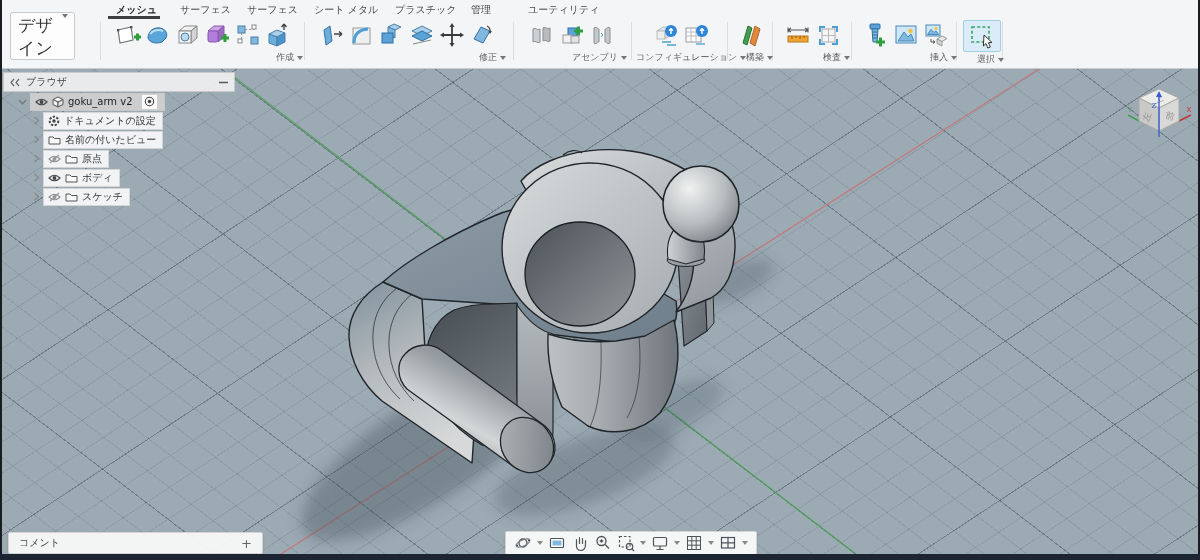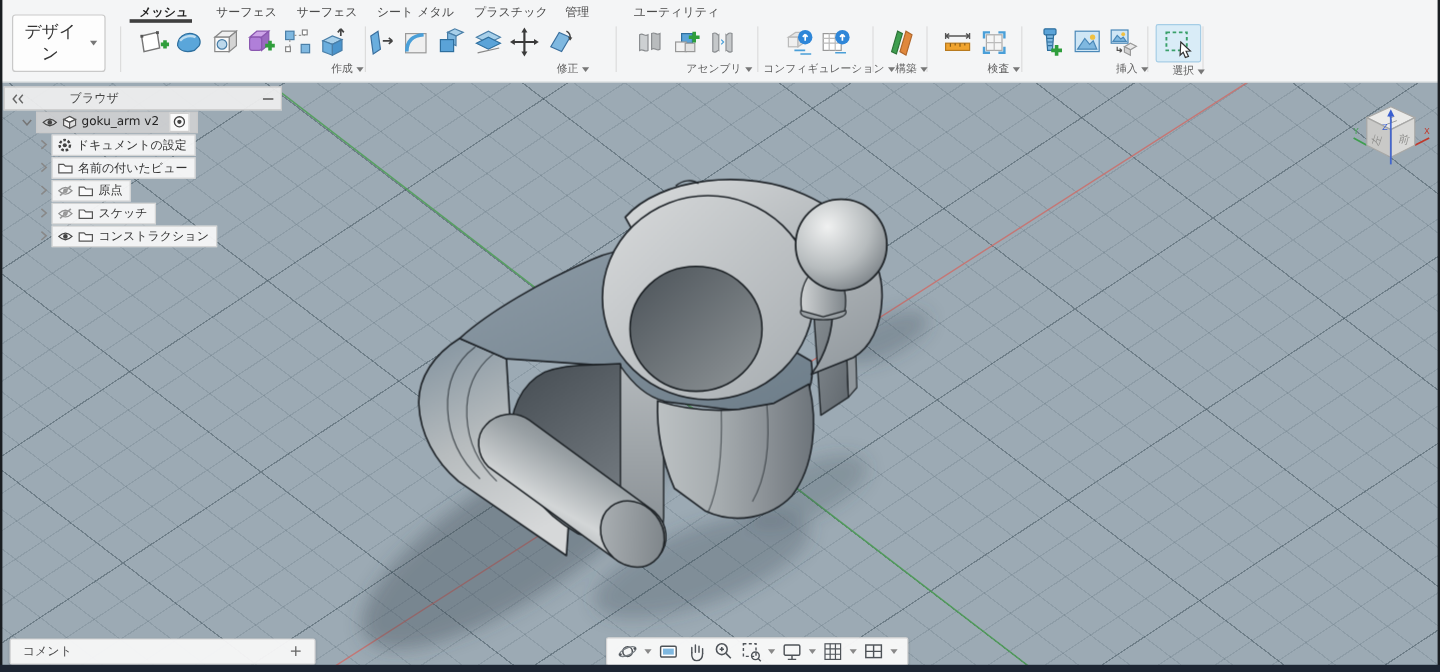--- a/index.html
+++ b/index.html
@@ -4,21 +4,21 @@
 <style>
   html,body{margin:0;padding:0;}
   body{font-family:"DejaVu Sans","Liberation Sans",sans-serif;}
   .stage{position:relative;width:1200px;height:560px;background:#f4f5f6;overflow:hidden;}
   
   .edge-l,.edge-r{position:absolute;top:0;bottom:0;width:2px;background:#191d21;z-index:60;}
   .edge-l{left:0}.edge-r{right:0}
   .edge-b{position:absolute;left:0;right:0;bottom:0;height:6px;background:#1d2532;z-index:60;}
   
   .toolbar{position:absolute;left:0;top:0;width:1200px;height:68px;background:#f4f5f6;border-bottom:1px solid #c6ccd0;z-index:50;}
-  .design-btn{position:absolute;left:10px;top:12px;width:78px;height:48px;background:#fdfdfd;border:1px solid #c9c9c9;border-radius:3px;font-size:14px;color:#333;display:flex;align-items:center;justify-content:center;gap:5px;cursor:default;}
+  .design-btn{position:absolute;left:10px;top:12px;width:65px;height:48px;background:#fdfdfd;border:1px solid #c9c9c9;border-radius:3px;font-size:17px;color:#333;display:flex;justify-content:center;gap:5px;cursor:default;}
   .tab{position:absolute;top:3px;font-size:10px;color:#4a4a4a;white-space:nowrap;}
   .tab.active{color:#222;font-weight:bold;}
   .tab-underline{position:absolute;left:108px;top:16px;width:52px;height:3px;background:#3f3f3f;}
   .group{position:absolute;top:20px;}
   .gicons{display:flex;justify-content:center;gap:2px;}
   .ticon{width:28px;height:30px;display:flex;align-items:center;justify-content:center;}
   .glabel{margin-top:1px;text-align:right;font-size:9px;color:#5e5e5e;white-space:nowrap;}
   .caret{display:inline-block;width:0;height:0;border-left:3px solid transparent;border-right:3px solid transparent;border-top:4px solid #777;margin-left:3px;vertical-align:middle;}
   .sep{position:absolute;top:22px;height:38px;width:1px;background:#dcdcdc;}
   .hl{background:#d9ecf7;border:1px solid #a5cde6;border-radius:2px;}
@@ -26,21 +26,21 @@
   .viewport{position:absolute;left:0;top:68px;width:1200px;height:486px;background-color:#9caab4;border-top:1px solid #76838d;
     background-image:
       repeating-linear-gradient(37.4deg, rgba(40,58,68,.30) 0 1px, transparent 1px 130px),
       repeating-linear-gradient(146.6deg, rgba(40,58,68,.30) 0 1px, transparent 1px 130px),
       repeating-linear-gradient(37.4deg, rgba(52,72,84,.14) 0 1px, transparent 1px 26px),
       repeating-linear-gradient(146.6deg, rgba(52,72,84,.14) 0 1px, transparent 1px 26px);}
   .scene{position:absolute;left:0;top:0;}
   
   .browser{position:absolute;left:3px;top:3px;width:232px;font-size:10px;color:#333;z-index:20;}
   .b-header{height:18px;background:rgba(240,240,240,.92);border:1px solid #c9c9c9;display:flex;align-items:center;padding:0 6px;gap:6px;}
-  .b-title{flex:1;color:#444;margin-left:32px;}
+  .b-title{flex:1;color:#444;}
   .b-rows{position:relative;}
   .b-row{display:flex;align-items:center;height:19px;gap:3px;}
   .chip{display:inline-flex;align-items:center;gap:4px;background:rgba(250,250,250,.92);border:1px solid rgba(200,200,200,.7);padding:1px 6px 1px 4px;height:14px;}
   .chip.rootchip{background:rgba(205,207,209,.95);font-weight:normal;color:#222;}
   .radiobox{display:inline-flex;align-items:center;justify-content:center;background:#fafafa;border:1px solid #cfcfcf;width:15px;height:14px;margin-left:4px;}
   .ind1{margin-left:12px;}.ind2{margin-left:27px;}
   
   .commentbar{position:absolute;left:8px;top:463px;width:233px;height:20px;background:rgba(248,248,248,.95);border:1px solid #d4d4d4;border-radius:2px;display:flex;align-items:center;padding:0 10px;font-size:10px;color:#4a4a4a;z-index:20;box-shadow:0 1px 2px rgba(0,0,0,.15);}
   .commentbar .plus{margin-left:auto;color:#666;font-size:13px;line-height:1;}
   
@@ -126,21 +126,21 @@
               <path d="M19,8 V2 M19,2 l-2.5,3 M19,2 l2.5,3" stroke="#444" stroke-width="1.4" fill="none"></path>
               <polygon points="4,12 12,8 20,11 12,15" fill="#a8d0ea" stroke="#4a7fa8"></polygon>
               <polygon points="4,12 12,15 12,24 4,21" fill="#6aaede" stroke="#4a7fa8"></polygon>
               <polygon points="12,15 20,11 20,20 12,24" fill="#4a94cc" stroke="#4a7fa8"></polygon>
             </svg>
           </span>
       </div>
       <div class="glabel"><span>作成</span><i class="caret"></i></div>
     </div>
 
-    <div class="group" style="left:293px;width:198px">
+    <div class="group" style="left:308px;width:198px">
       <div class="gicons">
         <span class="ticon">
             <svg width="26" height="26">
               <polygon points="5,8 11,4 13,19 7,23" fill="#6aaede" stroke="#3a6f9e"></polygon>
               <path d="M15,12 h8 M23,12 l-3,-2.5 M23,12 l-3,2.5" stroke="#444" stroke-width="1.4" fill="none"></path>
             </svg>
           </span>
         <span class="ticon">
             <svg width="26" height="26">
               <rect x="4" y="6" width="17" height="16" fill="#efefef" stroke="#999"></rect>
@@ -488,55 +488,55 @@
                 <circle cx="6.5" cy="5" r="1.9" fill="#444"></circle>
                 <line x1="2" y1="9" x2="11" y2="1" stroke="#555" stroke-width="1.4"></line>
               </svg>
             <svg width="13" height="10">
                 <path d="M1,2 h4 l1.5,1.5 H12 V9 H1 Z" fill="rgba(255,255,255,.6)" stroke="#555"></path>
               </svg>
             <span>原点</span>
           </span>
         </div>
 
+        <div class="b-row">
+          <span class="ind2"></span>
+          <svg width="7" height="9">
+              <polyline points="1.5,1 5.5,4.5 1.5,8" fill="none" stroke="#888" stroke-width="1.3"></polyline>
+            </svg>
+          <span class="chip">
+            <svg width="13" height="10">
+                <path d="M1,5 Q6.5,-0.5 12,5 Q6.5,10.5 1,5 Z" fill="none" stroke="#444" stroke-width="1.1"></path>
+                <circle cx="6.5" cy="5" r="1.9" fill="#444"></circle>
+              </svg>
+            <svg width="13" height="10">
+                <path d="M1,2 h4 l1.5,1.5 H12 V9 H1 Z" fill="rgba(255,255,255,.6)" stroke="#555"></path>
+              </svg>
+            <span>ボディ</span>
+          </span>
+        </div>
 
         <div class="b-row">
           <span class="ind2"></span>
           <svg width="7" height="9">
               <polyline points="1.5,1 5.5,4.5 1.5,8" fill="none" stroke="#888" stroke-width="1.3"></polyline>
             </svg>
           <span class="chip">
             <svg width="13" height="10" style="opacity:.55">
                 <path d="M1,5 Q6.5,-0.5 12,5 Q6.5,10.5 1,5 Z" fill="none" stroke="#444" stroke-width="1.1"></path>
                 <circle cx="6.5" cy="5" r="1.9" fill="#444"></circle>
                 <line x1="2" y1="9" x2="11" y2="1" stroke="#555" stroke-width="1.4"></line>
               </svg>
             <svg width="13" height="10">
                 <path d="M1,2 h4 l1.5,1.5 H12 V9 H1 Z" fill="rgba(255,255,255,.6)" stroke="#555"></path>
               </svg>
             <span>スケッチ</span>
           </span>
         </div>
 
-        <div class="b-row">
-          <span class="ind2"></span>
-          <svg width="7" height="9">
-              <polyline points="1.5,1 5.5,4.5 1.5,8" fill="none" stroke="#888" stroke-width="1.3"></polyline>
-            </svg>
-          <span class="chip">
-            <svg width="13" height="10">
-                <path d="M1,5 Q6.5,-0.5 12,5 Q6.5,10.5 1,5 Z" fill="none" stroke="#444" stroke-width="1.1"></path>
-                <circle cx="6.5" cy="5" r="1.9" fill="#444"></circle>
-              </svg>
-            <svg width="13" height="10">
-                <path d="M1,2 h4 l1.5,1.5 H12 V9 H1 Z" fill="rgba(255,255,255,.6)" stroke="#555"></path>
-              </svg>
-            <span>コンストラクション</span>
-          </span>
-        </div>
       </div>
     </div>
 
     <svg class="viewcube" width="68" height="64">
       <line x1="13" y1="40" x2="2" y2="34" stroke="#3f9e4f" stroke-width="1.5"></line>
       <line x1="53" y1="40" x2="65" y2="34" stroke="#c0392b" stroke-width="1.5"></line>
       <polygon points="33,8 53,17 33,27 13,17" fill="#ebebe9" stroke="#a8a8a6"></polygon>
       <polygon points="33,27 53,17 53,40 33,50" fill="#d9d9d7" stroke="#a8a8a6"></polygon>
       <polygon points="13,17 33,27 33,50 13,40" fill="#c9c9c7" stroke="#a8a8a6"></polygon>
       <text x="33" y="21" font-size="9" fill="#8f8f8d" text-anchor="middle" transform="rotate(-20 33 18)">上</text>

